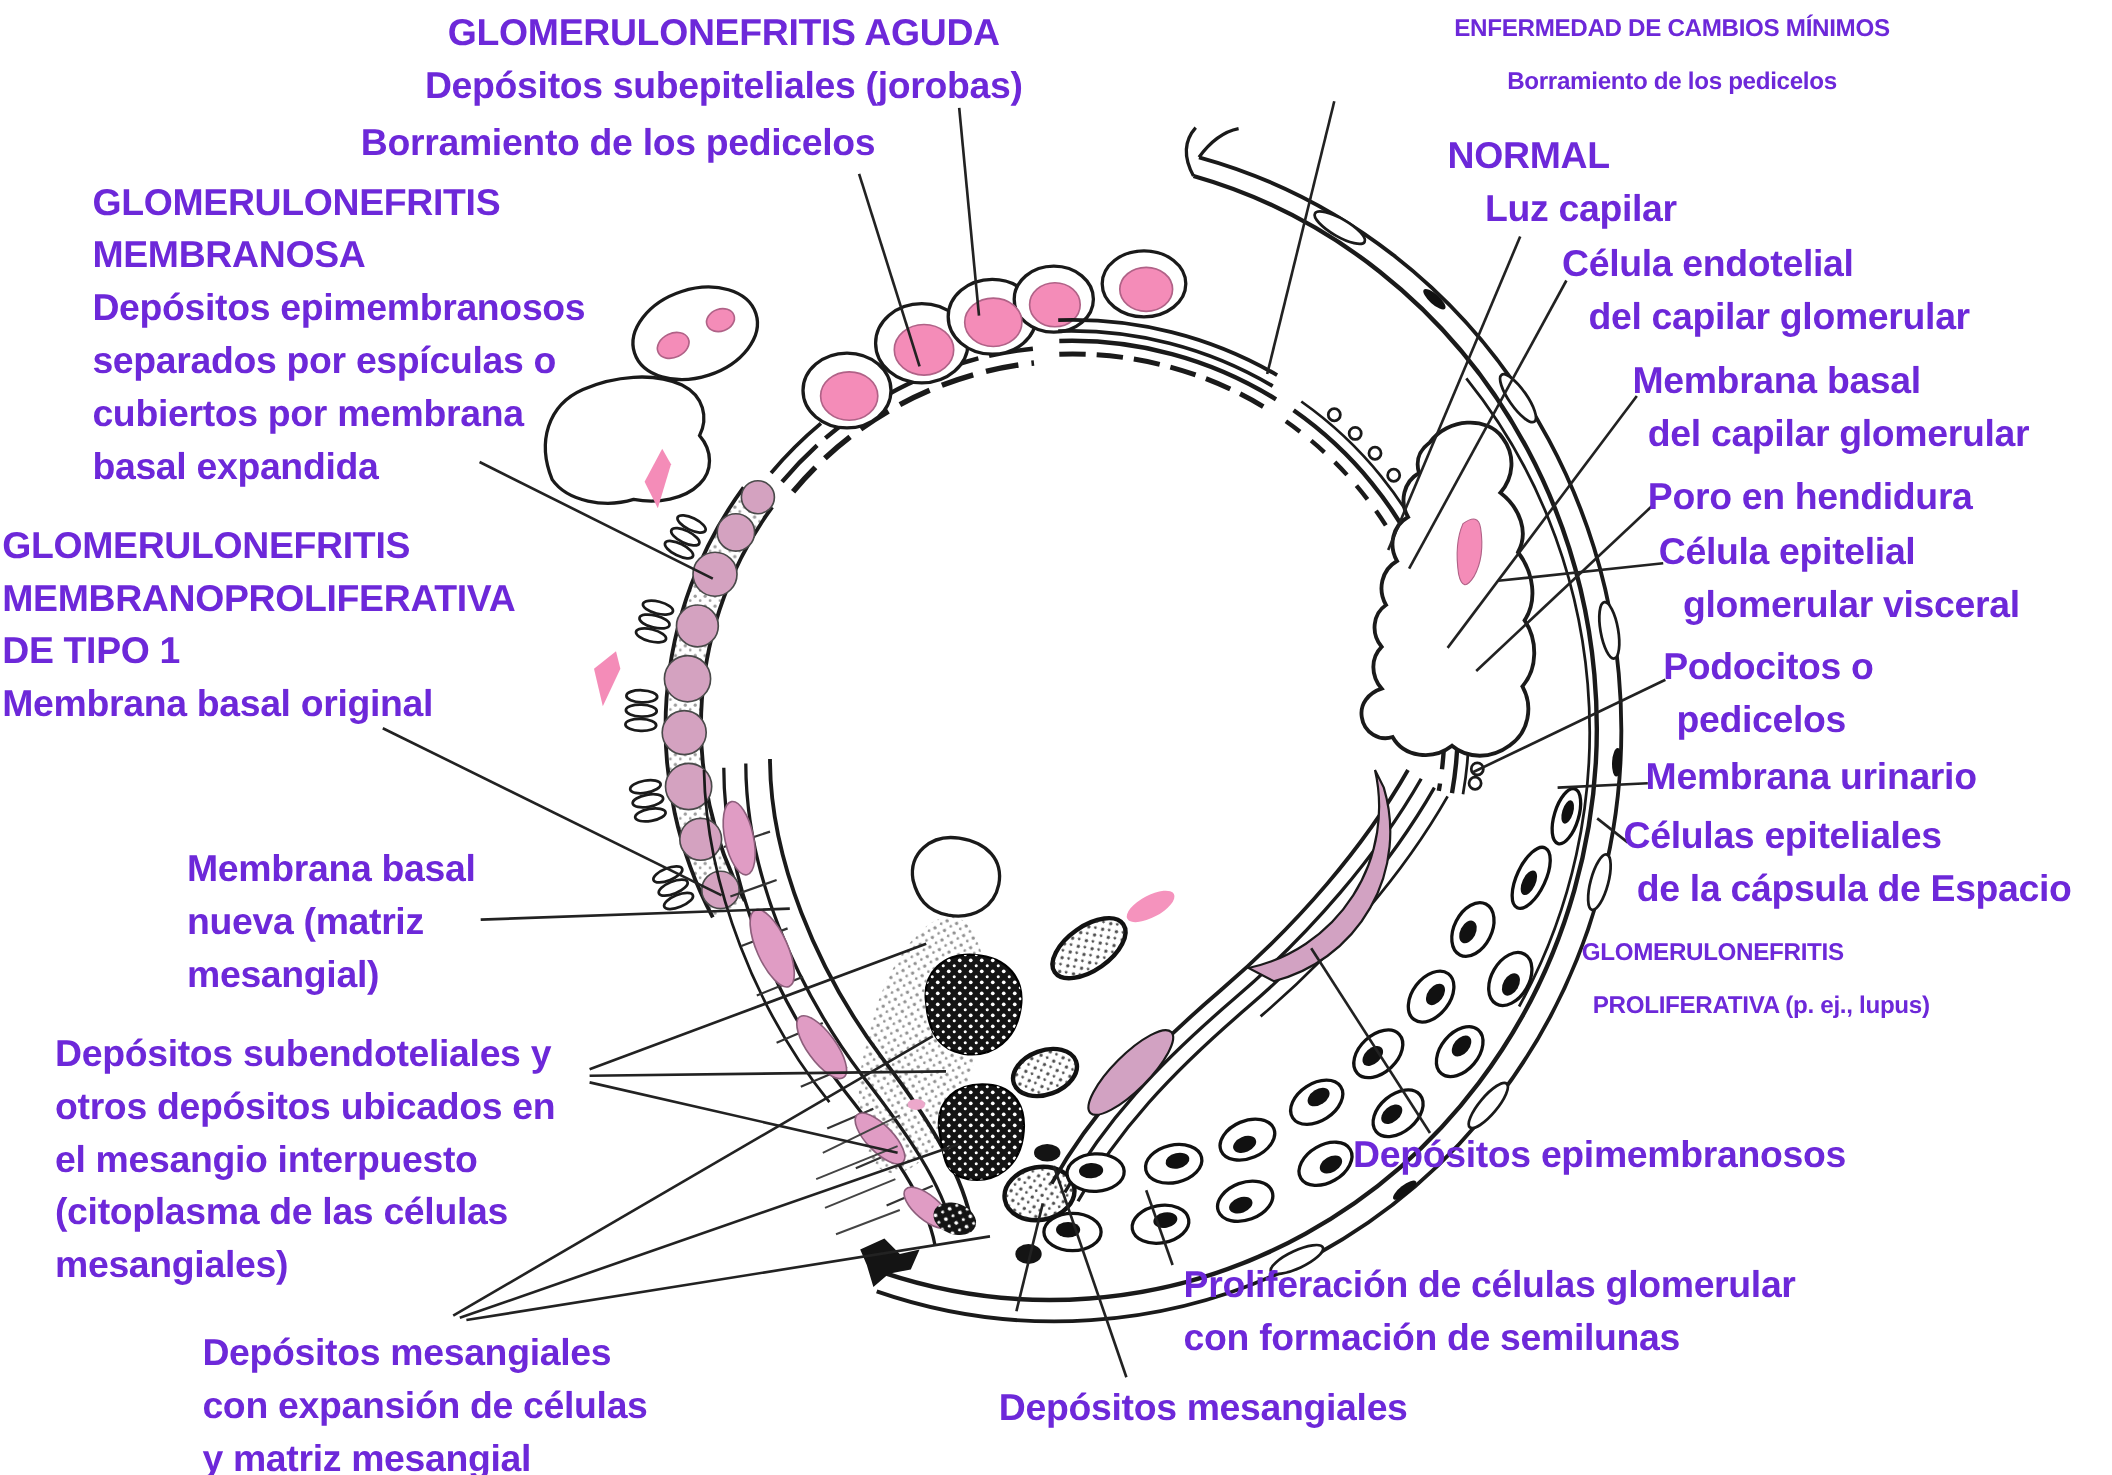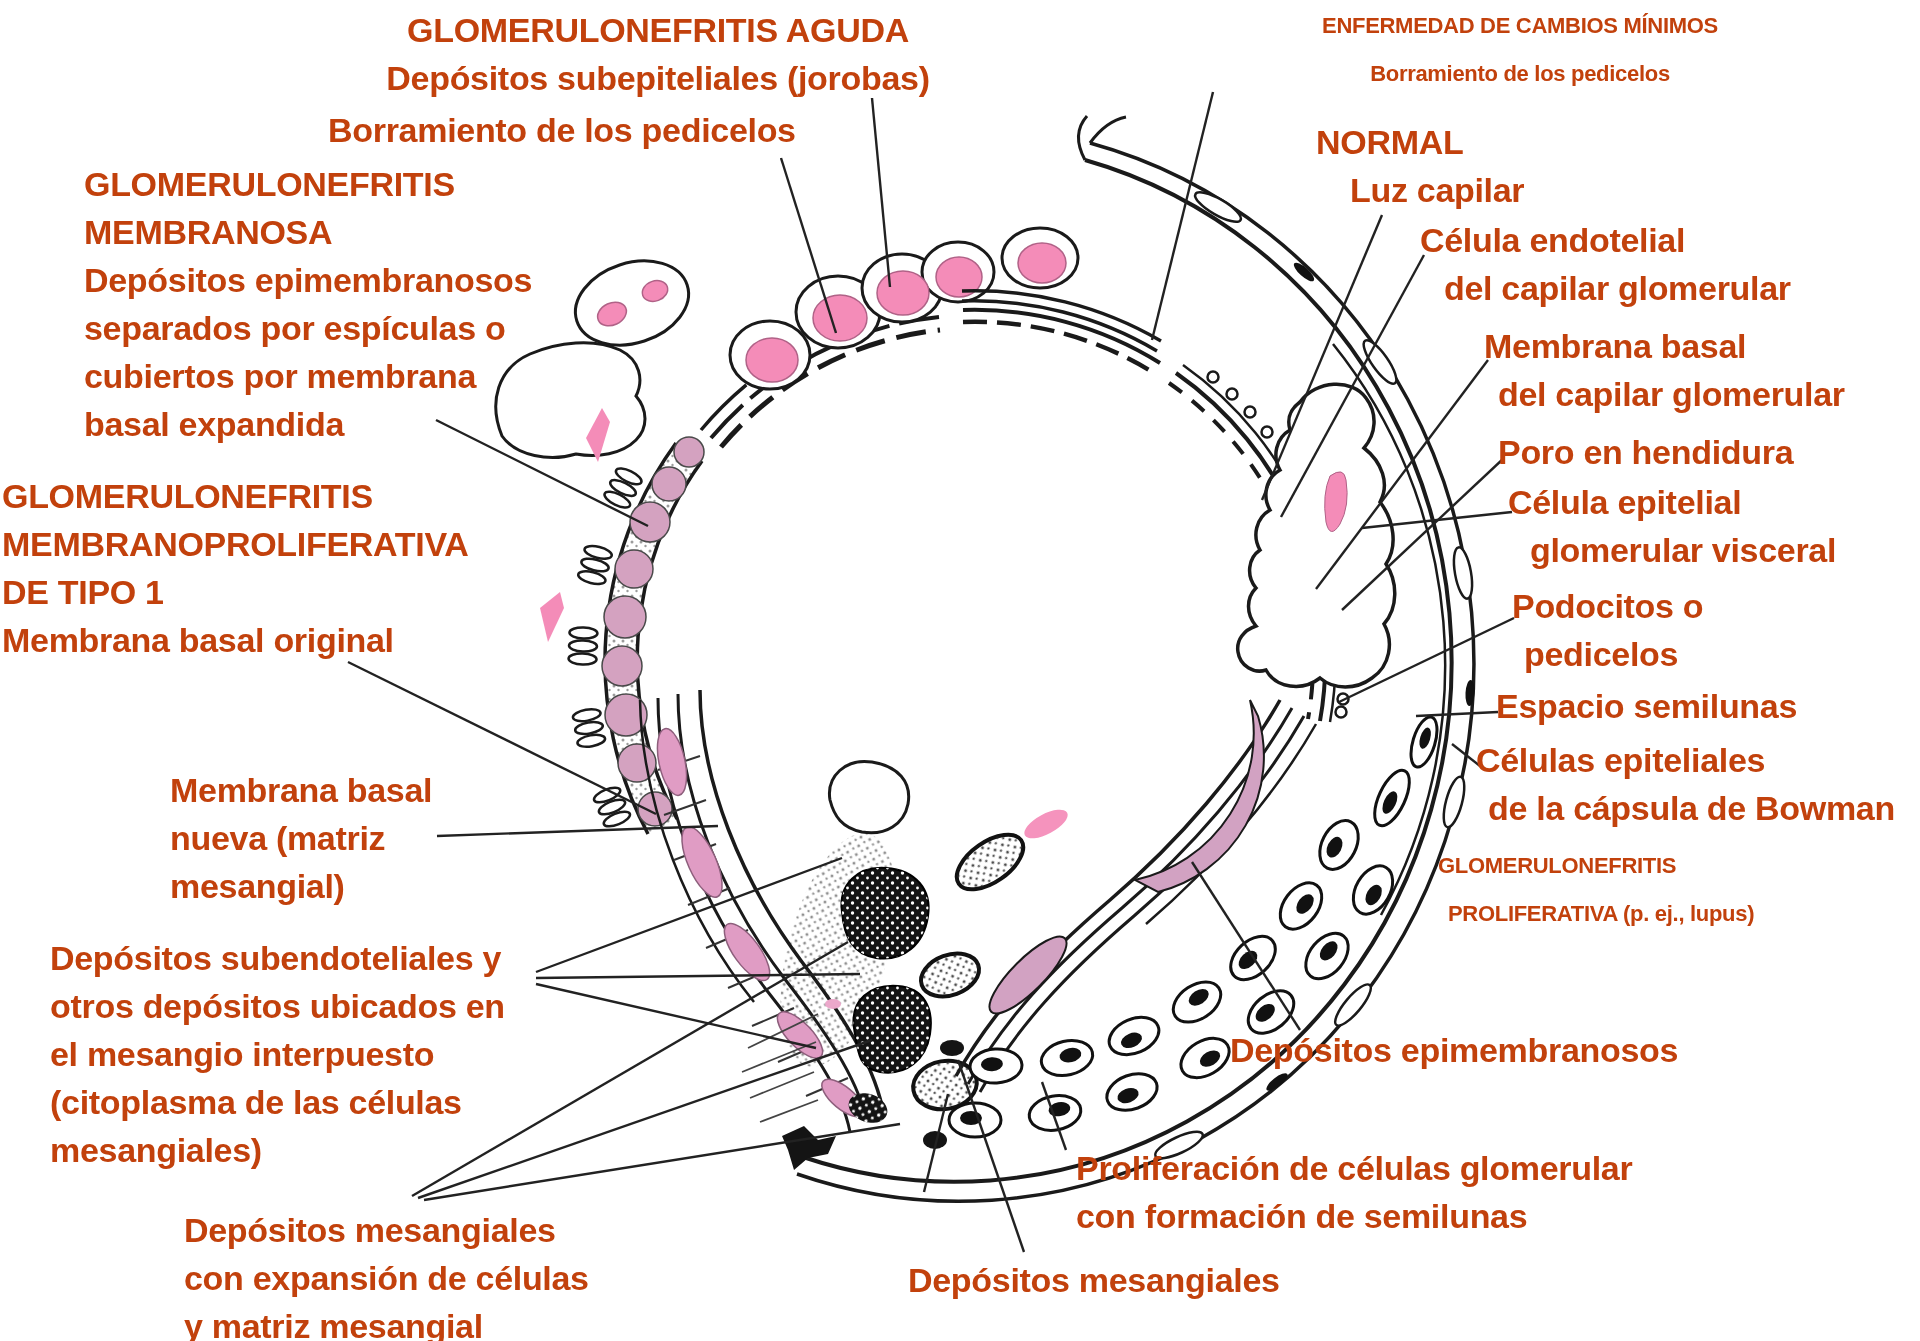--- a/index.html
+++ b/index.html
@@ -1,17 +1,17 @@
 <!DOCTYPE html>
 <html><head>
 <meta charset="utf-8">
 <style>
   html,body{margin:0;padding:0;background:#fff;}
   .stage{position:relative;width:1920px;height:1341px;background:#ffffff;overflow:hidden;
-         font-family:"Liberation Sans",sans-serif;color:#c2410c;}
+         font-family:"Liberation Sans",sans-serif;color:#6d28d9;}
   .stage svg{position:absolute;left:0;top:0;}
   .lbl{position:absolute;font-size:34px;font-weight:600;line-height:48px;
        white-space:pre;letter-spacing:-0.3px;}
   .ctr{text-align:center;}
   .sm{font-size:22px;}
 </style>
 </head>
 <body>
 
 <div class="stage">
@@ -382,23 +382,23 @@
 Luz capilar</div>
 <div class="lbl" style="left:1420px;top:216px;padding-left:24px;text-indent:-24px">Célula endotelial
 del capilar glomerular</div>
 <div class="lbl" style="left:1484px;top:322px;padding-left:14px;text-indent:-14px">Membrana basal
 del capilar glomerular</div>
 <div class="lbl" style="left:1508px;top:478px;padding-left:22px;text-indent:-22px">Célula epitelial
 glomerular visceral</div>
 <div class="lbl" style="left:1498px;top:428px">Poro en hendidura</div>
 <div class="lbl" style="left:1512px;top:582px;padding-left:12px;text-indent:-12px">Podocitos o
 pedicelos</div>
-<div class="lbl" style="left:1496px;top:682px">Espacio semilunas</div>
+<div class="lbl" style="left:1496px;top:682px">Membrana urinario</div>
 <div class="lbl" style="left:1476px;top:736px;padding-left:12px;text-indent:-12px">Células epiteliales
-de la cápsula de Bowman</div>
+de la cápsula de Espacio</div>
 <div class="lbl sm" style="left:1438px;top:842px;padding-left:10px;text-indent:-10px">GLOMERULONEFRITIS
 PROLIFERATIVA (p. ej., lupus)</div>
 <div class="lbl" style="left:1230px;top:1026px">Depósitos epimembranosos</div>
 <div class="lbl" style="left:1076px;top:1144px">Proliferación de células glomerular
 con formación de semilunas</div>
 <div class="lbl" style="left:908px;top:1256px">Depósitos mesangiales</div>
 <div class="lbl" style="left:184px;top:1206px">Depósitos mesangiales
 con expansión de células
 y matriz mesangial</div>
 <div class="lbl" style="left:84px;top:160px">GLOMERULONEFRITIS

